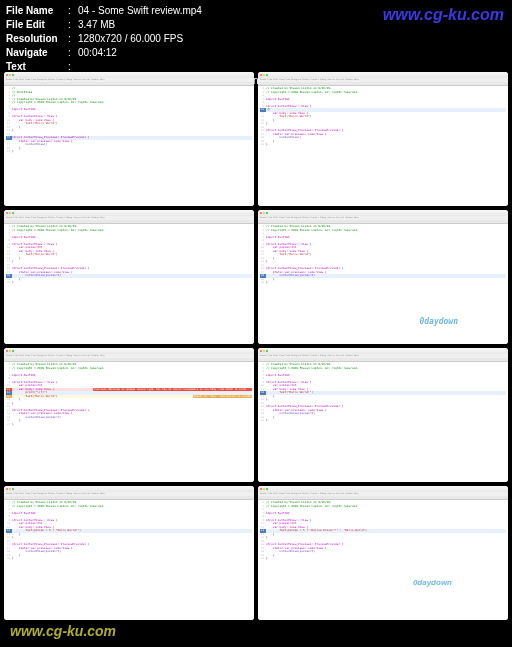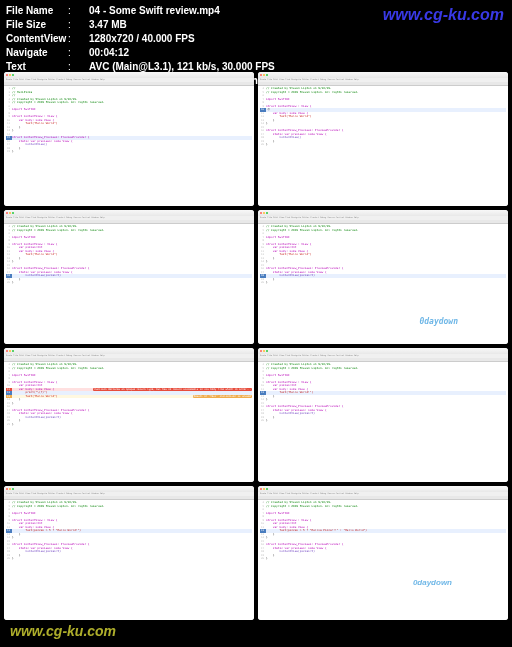--- a/index.html
+++ b/index.html
@@ -12,21 +12,21 @@
 }
 .header {
   padding: 4px 6px;
   color: #fff;
   font-size: 10px;
   line-height: 1.4;
 }
 .header-row { display: flex; }
 .header-label { width: 62px; font-weight: bold; }
 .header-sep { width: 10px; }
-.header-val { font-weight: bold; margin-left: 11px; }
+.header-val { font-weight: normal; }
 .watermark-top {
   position: absolute;
   top: 6px;
   right: 8px;
   color: #4040ff;
   font-size: 16px;
   font-weight: bold;
   font-style: italic;
   opacity: 0.9;
 }
@@ -131,38 +131,37 @@
 </head>
 <body>
 
 <div class="header">
   <div class="header-row">
     <span class="header-label">File Name</span>
     <span class="header-sep">:</span>
     <span class="header-val">04 - Some Swift review.mp4</span>
   </div>
   <div class="header-row">
-    <span class="header-label">File Size</span>
+    <span class="header-label">File Edit</span>
     <span class="header-sep">:</span>
     <span class="header-val">3.47 MB</span>
   </div>
   <div class="header-row">
-    <span class="header-label">ContentView</span>
-    <span class="header-sep">:</span>
-    <span class="header-val">1280x720 / 40.000 FPS</span>
+    <span class="header-label">Resolution</span>
+    <span class="header-sep">:</span>
+    <span class="header-val">1280x720 / 60.000 FPS</span>
   </div>
   <div class="header-row">
     <span class="header-label">Navigate</span>
     <span class="header-sep">:</span>
     <span class="header-val">00:04:12</span>
   </div>
   <div class="header-row">
     <span class="header-label">Text</span>
     <span class="header-sep">:</span>
-    <span class="header-val">AVC (Main@L3.1), 121 kb/s, 30.000 FPS</span>
   </div>
   <div class="header-row">
     <span class="header-label">Audio</span>
     <span class="header-sep">:</span>
     <span class="header-val">AAC, 128 kb/s (CBR), 48.0 kHz, 2 channels, 1 stream</span>
   </div>
 </div>
 
 <div class="watermark-top">www.cg-ku.com</div>
 

